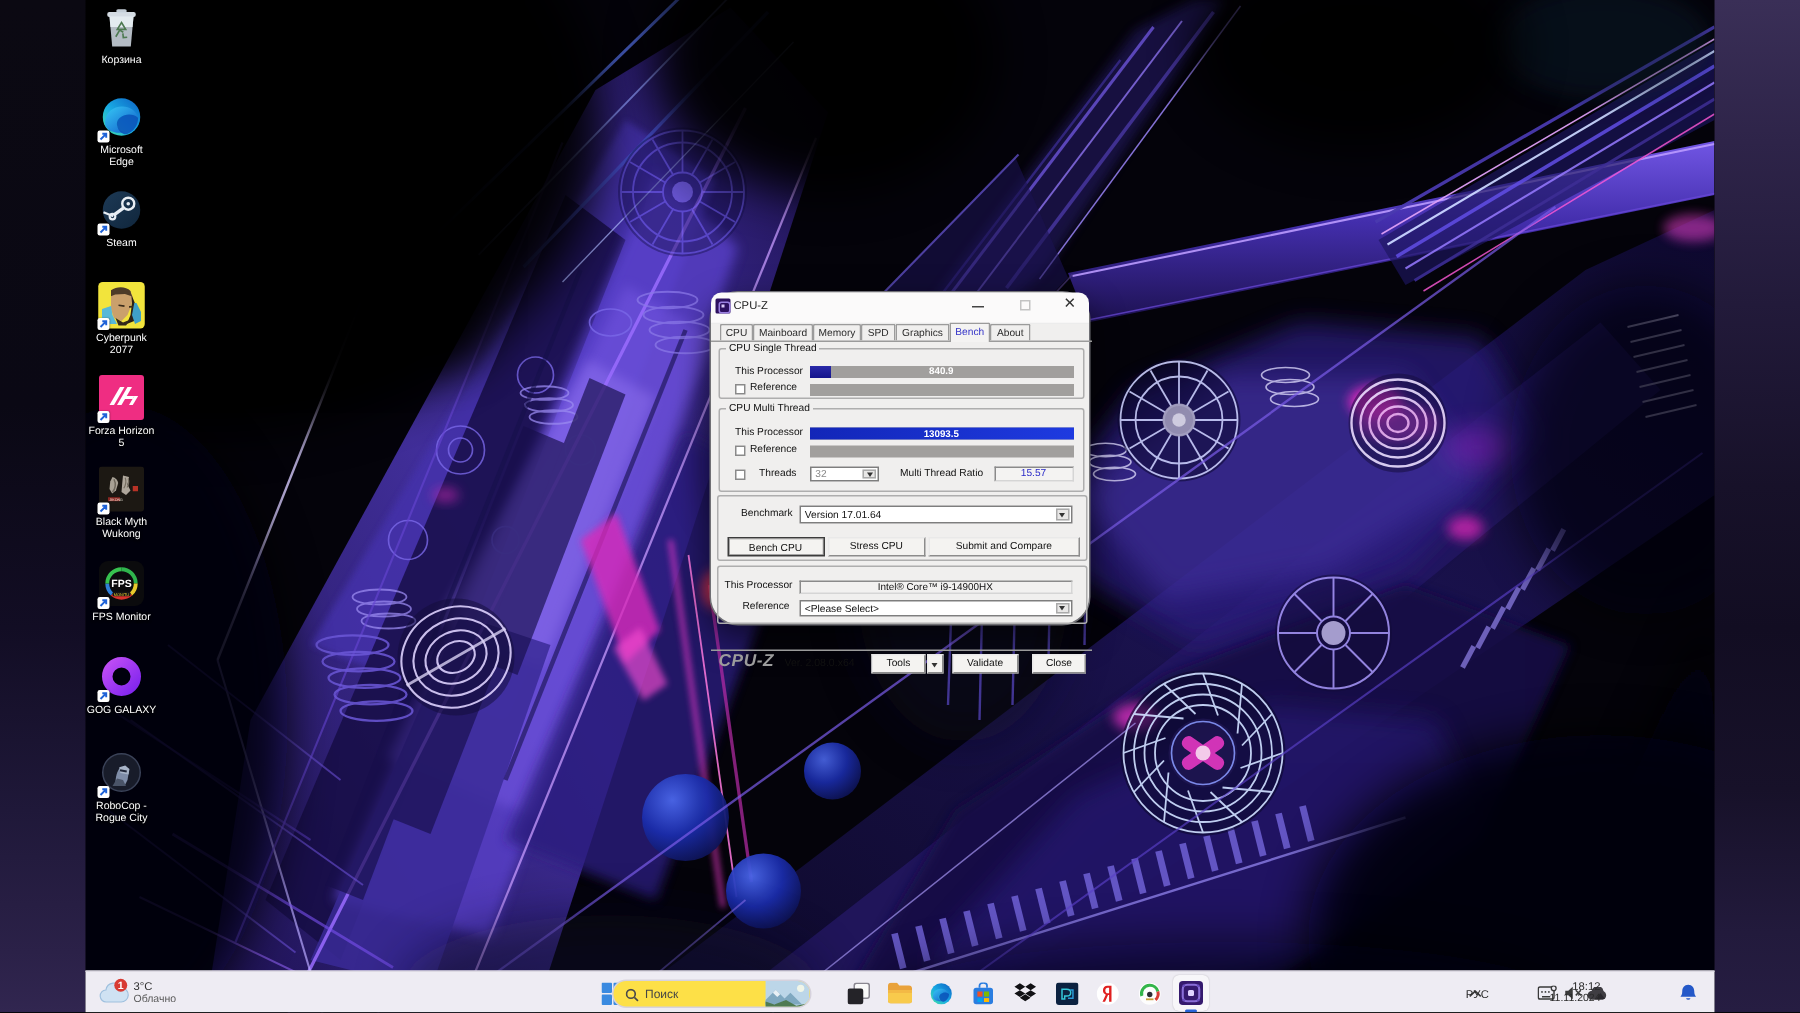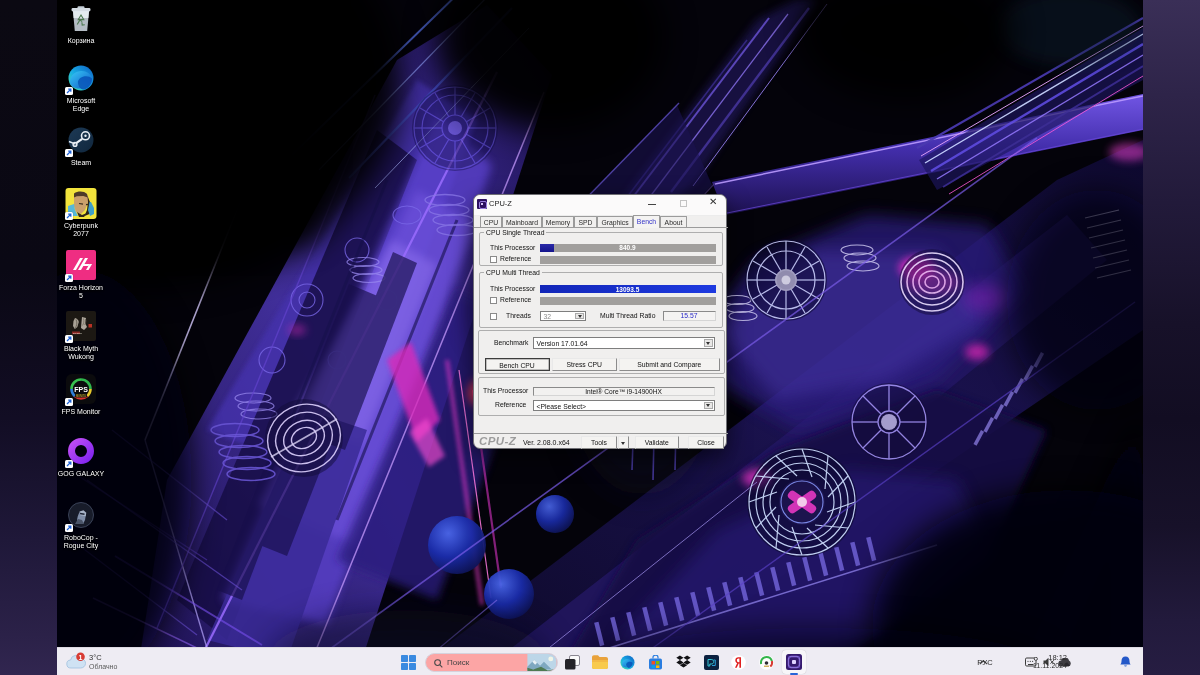--- a/index.html
+++ b/index.html
@@ -7,21 +7,21 @@
 #leftbar{position:absolute;left:0;top:0;width:57px;height:675px;background:linear-gradient(180deg,#0b0912 0%,#0a0814 40%,#120d24 62%,#1f1839 80%,#2b2148 94%,#312650 100%)}
 #rightbar{position:absolute;left:1143px;top:0;width:57px;height:675px;background:linear-gradient(180deg,#3a2f57 0%,#2e2449 14%,#221a3a 30%,#171129 48%,#120d22 62%,#171129 78%,#221a3c 92%,#261d42 100%)}
 #wall{position:absolute;left:57px;top:0;width:1086px;height:675px}
 
 .dicon{position:absolute;width:76px;text-align:center;color:#fff}
 .dicon .ig{position:relative;width:32px;height:32px;margin:0 auto}
 .dicon .lbl{margin-top:2px;font-size:7px;line-height:7.6px;text-shadow:0 1px 2px rgba(0,0,0,.9),0 0 2px rgba(0,0,0,.8)}
 .sarrow{position:absolute;left:0;bottom:0;width:8px;height:8px;background:#fff;border-radius:1.5px;box-shadow:0 0 1px rgba(0,0,0,.5)}
 .sarrow svg{position:absolute;left:1px;top:1px}
 
-#cpuz{position:absolute;left:473px;top:194px;width:254px;height:255px;background:#f0efee;border:1px solid #6f6f74;border-radius:7px;box-shadow:0 8px 22px rgba(0,0,0,.55);font-family:"Liberation Sans",sans-serif}
+#cpuz{position:absolute;left:473px;top:194px;width:254px;height:223px;background:#f0efee;border:1px solid #6f6f74;border-radius:19px;box-shadow:0 8px 22px rgba(0,0,0,.55);font-family:"Liberation Sans",sans-serif}
 #cpuz .abs{position:absolute}
 #titlebar{position:absolute;left:0;top:0;right:0;height:21px;background:#fbfafa;border-radius:7px 7px 0 0;border-bottom:1px solid #ececec}
 #wicon{position:absolute;left:3px;top:4px;width:10px;height:10px;background:#2d1060;border-radius:1px}
 #wicon:before{content:"";position:absolute;left:2px;top:2px;width:6px;height:6px;border:1px solid #9a7fe0;border-radius:2px}
 #wicon:after{content:"";position:absolute;left:4.2px;top:4.2px;width:1.6px;height:1.6px;background:#d8c8f8}
 #wtitle{position:absolute;left:15px;top:4px;font-size:7.5px;color:#1b1b1b}
 #wmin{position:absolute;left:174px;top:9px;width:8px;height:1px;background:#444}
 #wmax{position:absolute;left:206px;top:5px;width:7px;height:7px;border:1px solid #c3c3c3}
 #wclose{position:absolute;left:235px;top:1px;font-size:10px;color:#333;font-weight:400}
 
@@ -647,21 +647,21 @@
 
 <div class="tbi" style="left:343px;width:16px">
 <svg width="15" height="15" viewBox="0 0 15 15">
 <rect x="0" y="0" width="7" height="7" rx=".8" fill="#3a8ae0"></rect>
           <rect x="8" y="0" width="7" height="7" rx=".8" fill="#3a8ae0"></rect>
           <rect x="0" y="8" width="7" height="7" rx=".8" fill="#3a8ae0"></rect>
           <rect x="8" y="8" width="7" height="7" rx=".8" fill="#3a8ae0"></rect>
 </svg>
 </div>
 
-<div style="position:absolute;left:368px;top:4.5px;width:133px;height:19.5px;background:#fca5a5;border:1px solid #d6d2dd;border-radius:10px;overflow:hidden">
+<div style="position:absolute;left:351px;top:4.5px;width:133px;height:19.5px;background:#fde047;border:1px solid #d6d2dd;border-radius:10px;overflow:hidden">
 <svg width="9" height="9" viewBox="0 0 9 9" style="position:absolute;left:8px;top:5px">
           <circle cx="3.6" cy="3.6" r="2.9" fill="none" stroke="#4a4a4a" stroke-width="1.1"></circle>
           <line x1="5.9" y1="5.9" x2="8.3" y2="8.3" stroke="#4a4a4a" stroke-width="1.1"></line>
         </svg>
 <span style="position:absolute;left:21px;top:4px;font-size:8px;color:#454545">Поиск</span>
 <svg width="30" height="19.5" viewBox="0 0 30 20" style="position:absolute;right:0;top:0">
 <rect width="30" height="20" fill="#bcd6e8"></rect>
 <path d="M0 13l7-7 6 6 4-4 8 8H0z" fill="#7fa8c0"></path>
 <path d="M7 6l3 3-2 2-3-3z" fill="#e8f0f5"></path>
 <path d="M0 20v-6l6 2 8-3 7 4 9-2v5z" fill="#4e7a52"></path>

